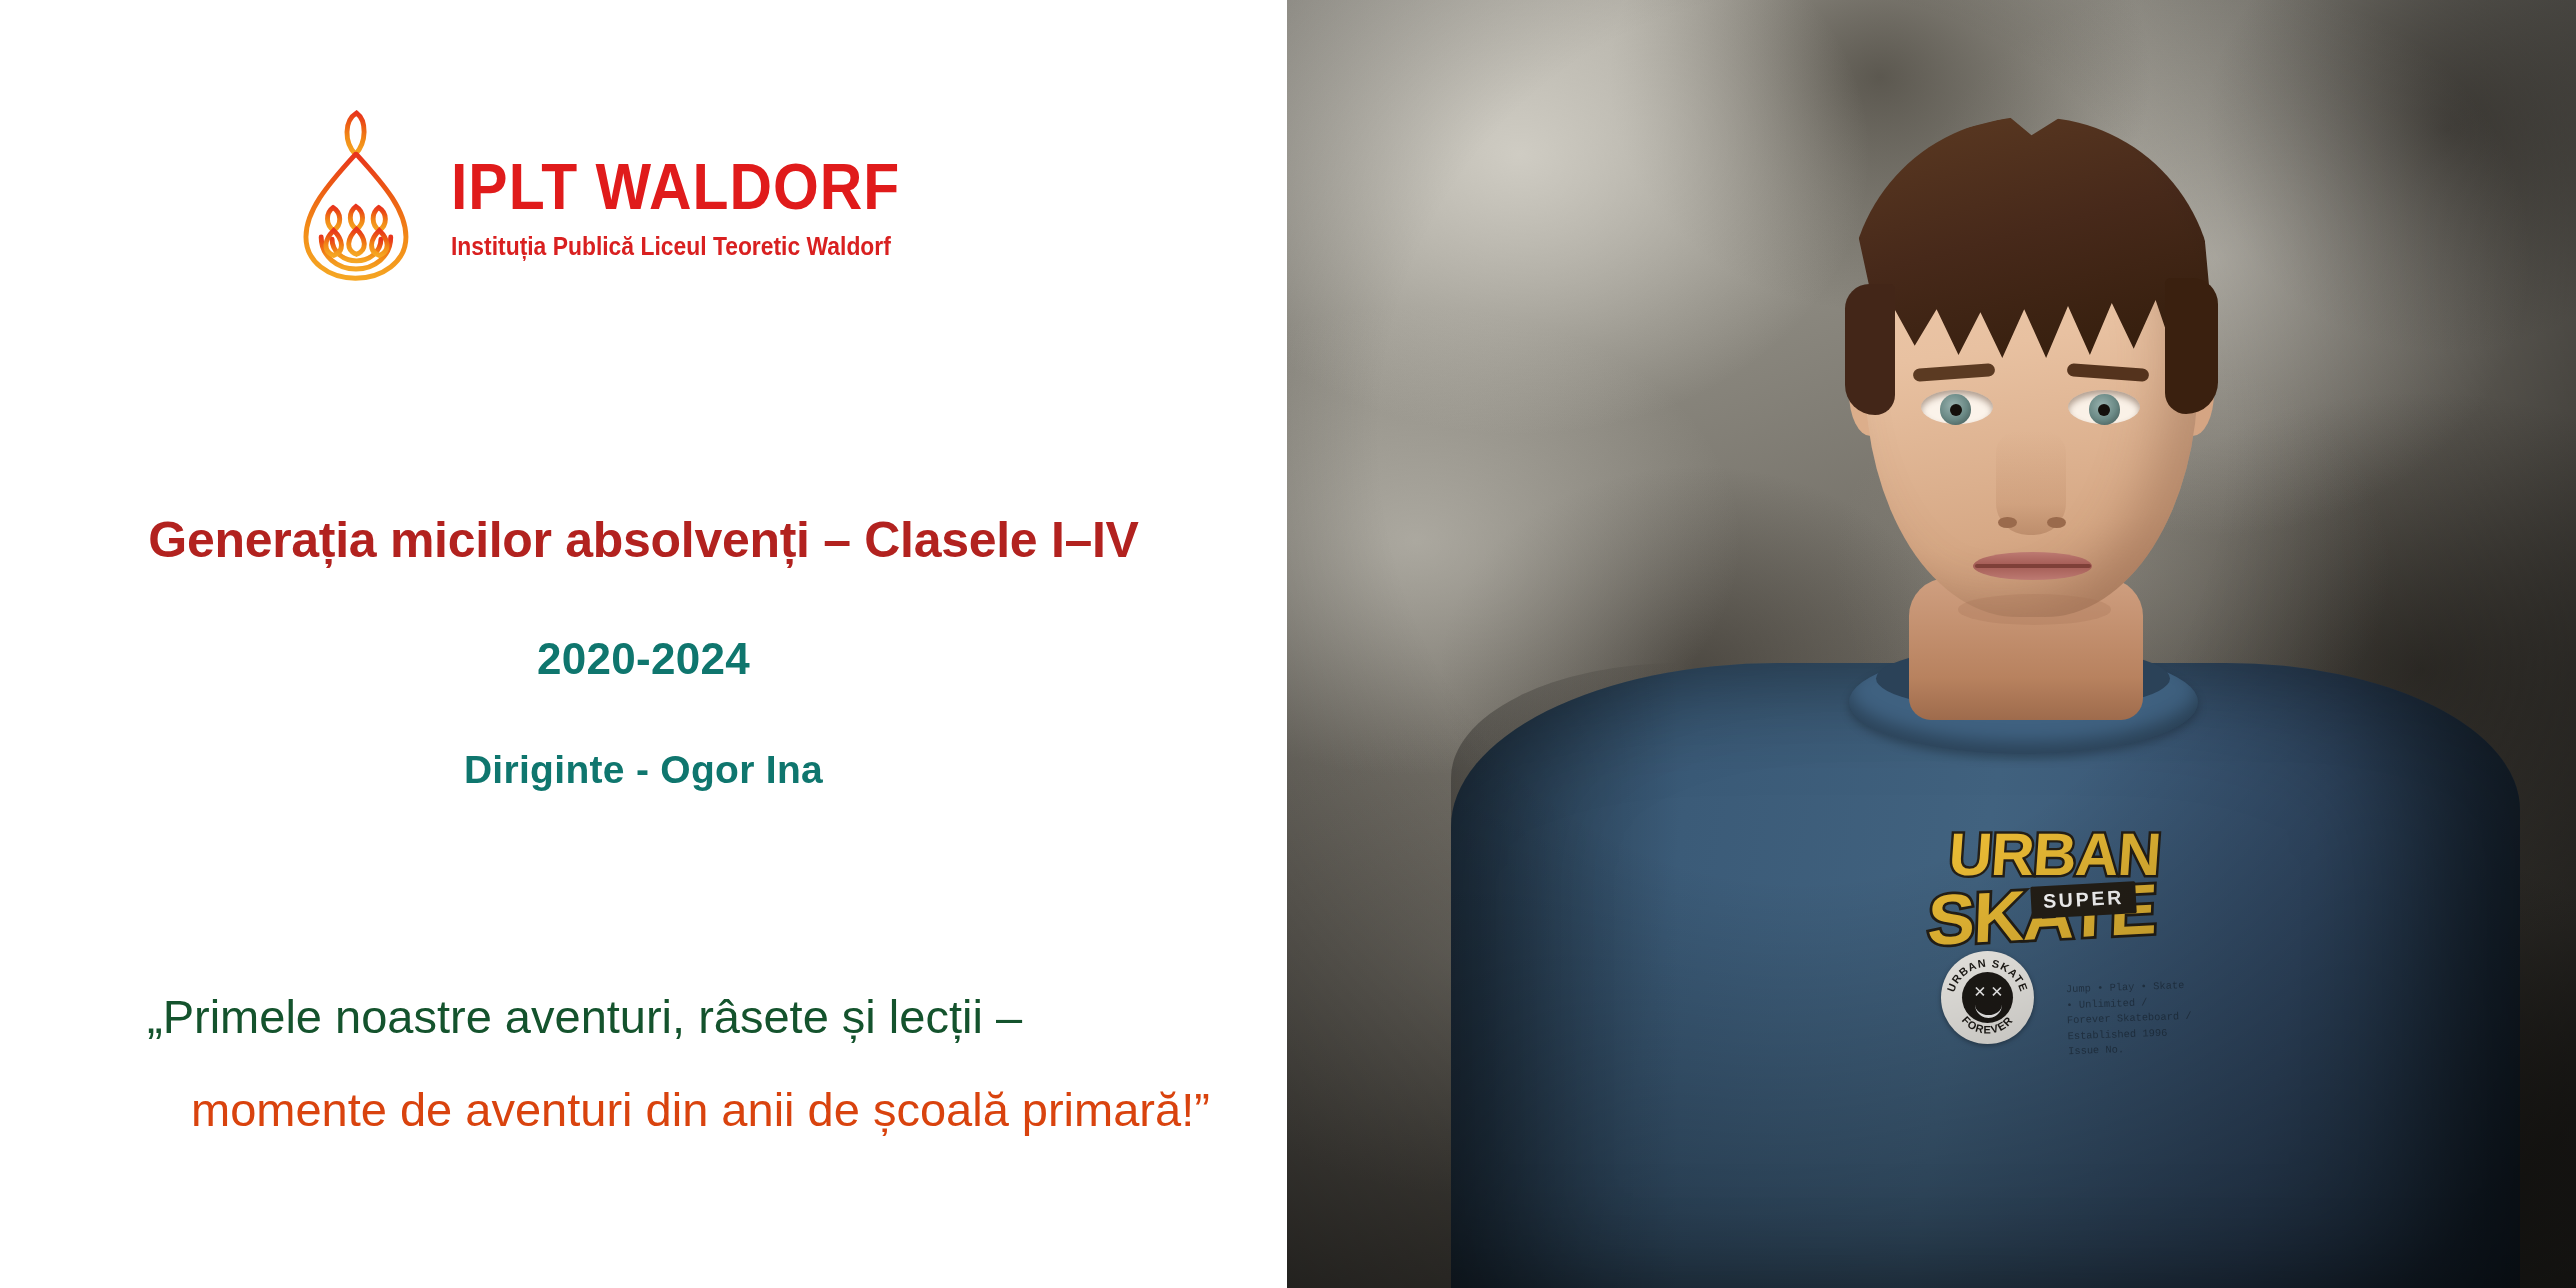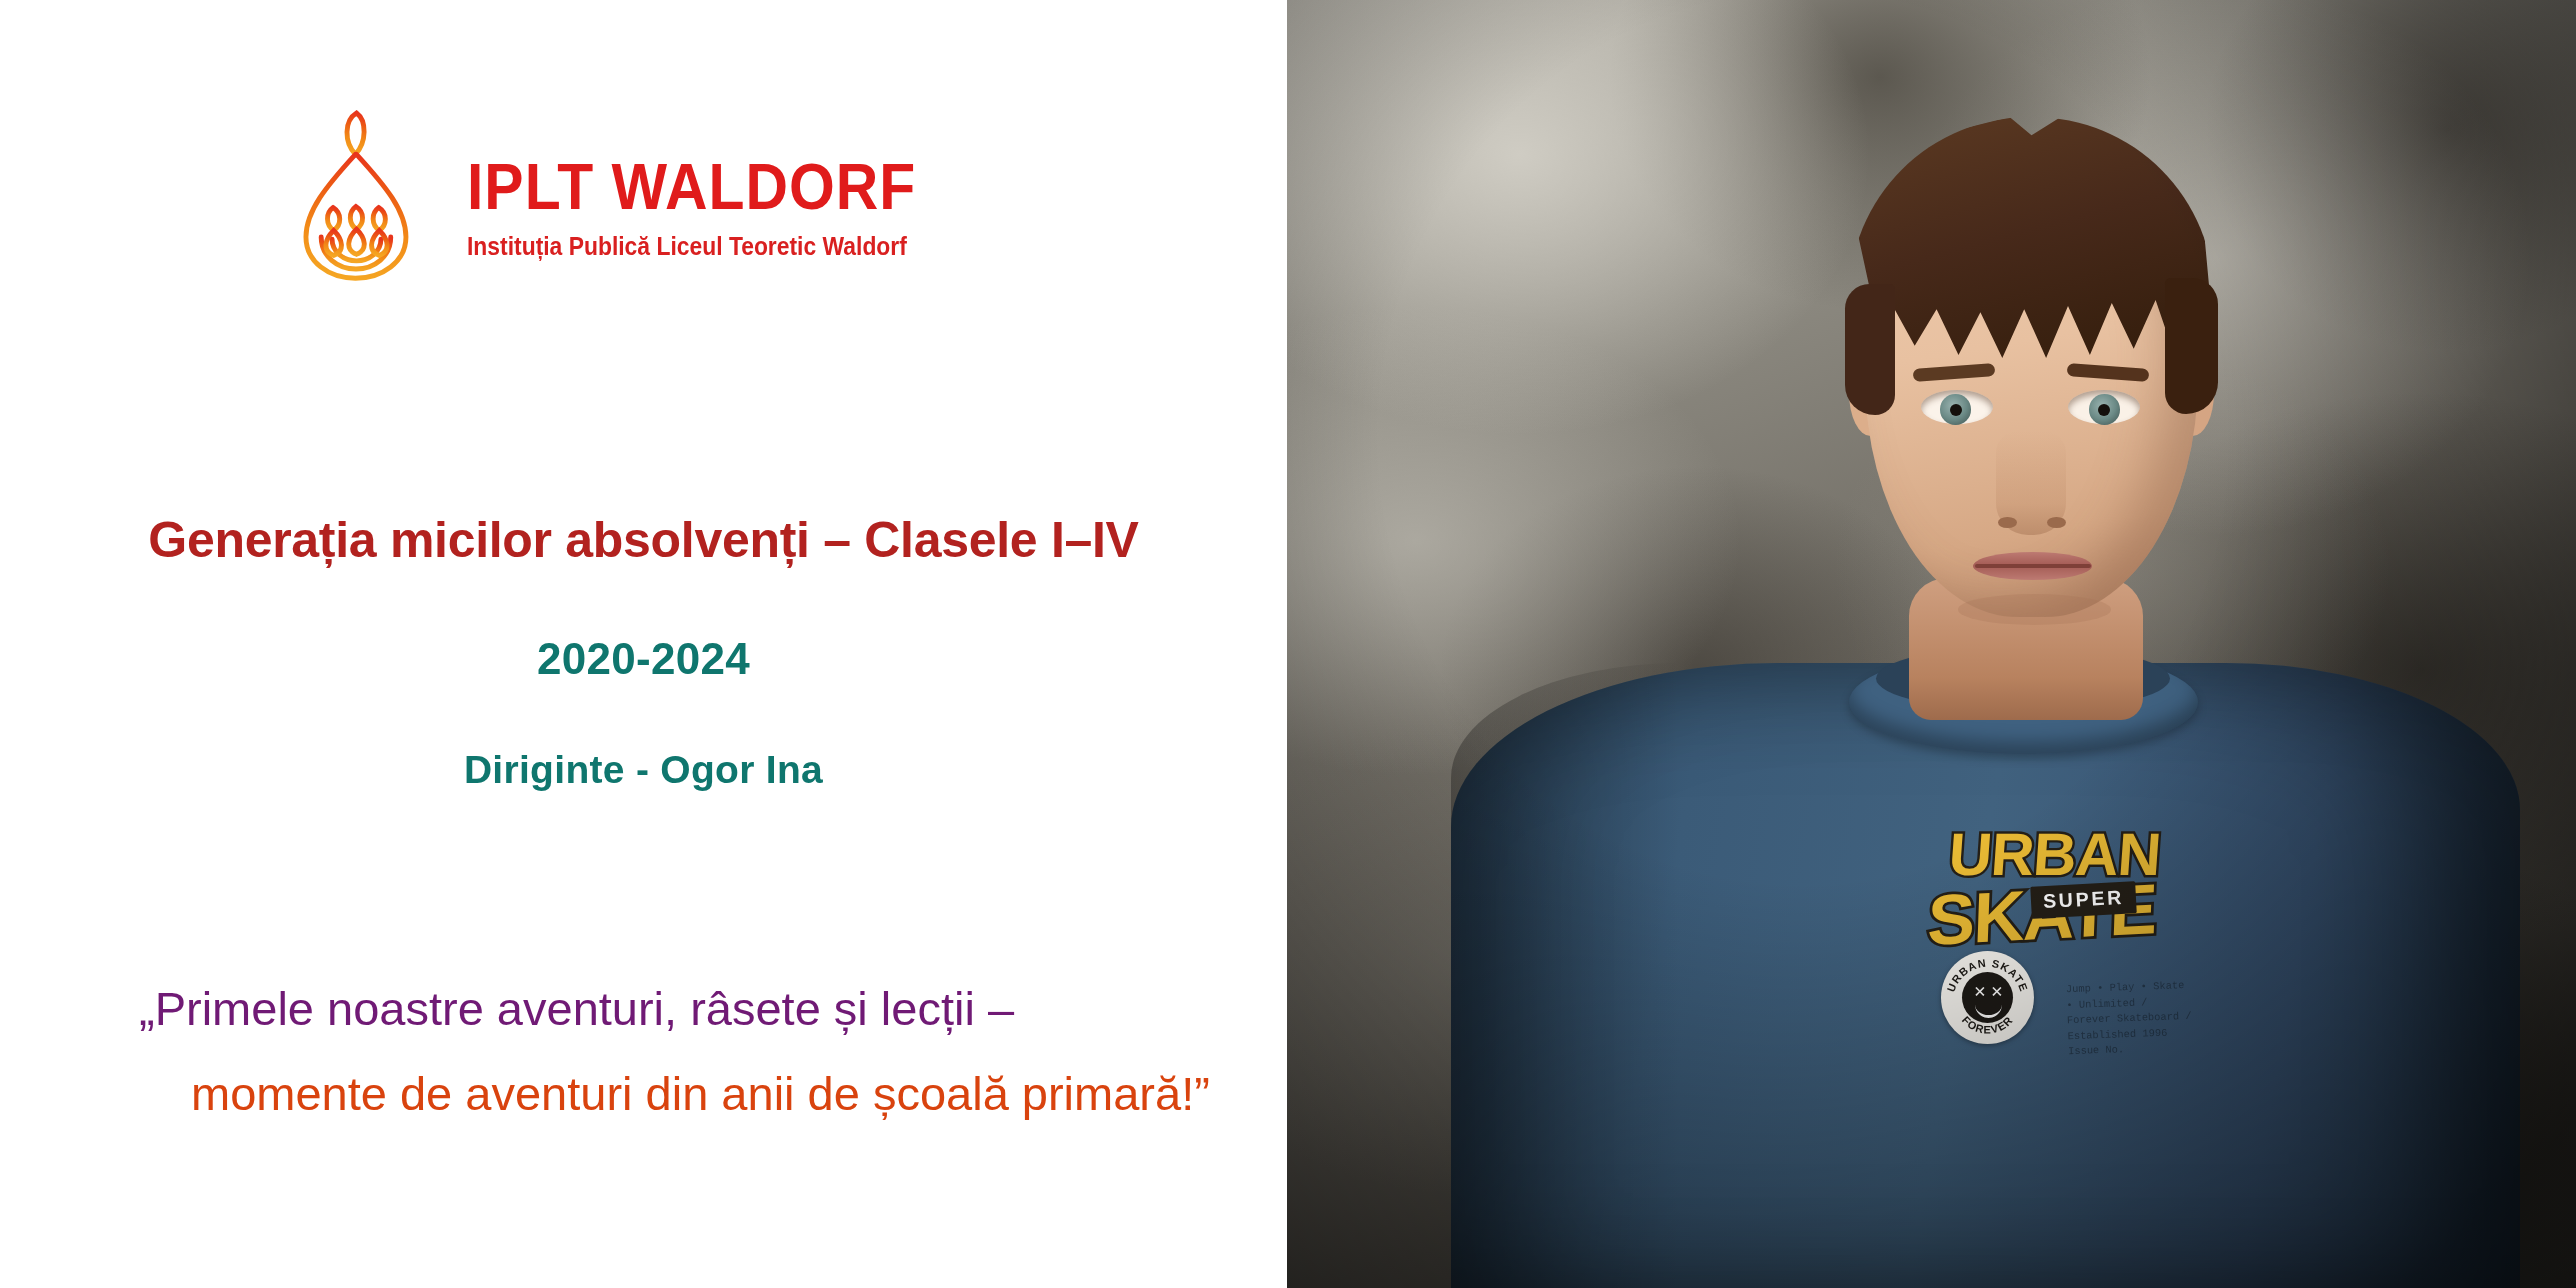--- a/index.html
+++ b/index.html
@@ -15,21 +15,21 @@
   .left-panel{
     position:relative;
     width:1287px;height:1288px;
     background:#ffffff;
     flex:0 0 1287px;
   }
 
   
   .logo-lockup{
     position:absolute;left:294px;top:104px;
-    display:flex;align-items:center;gap:48px;
+    display:flex;align-items:center;gap:32px;
   }
   .logo-mark{width:125px;height:180px;flex:0 0 125px;}
   .logo-words{display:flex;flex-direction:column;justify-content:center;padding-top:25px;}
   .logo-title{
     font-size:64px;line-height:1.0;font-weight:bold;
     color:#E01B1B;letter-spacing:1.1px;
     font-family:"Liberation Sans Narrow","Liberation Sans",sans-serif;
     transform:scaleX(0.92);transform-origin:left center;
     white-space:nowrap;
   }
@@ -57,22 +57,22 @@
   .teacher{
     font-size:39px;font-weight:bold;color:#0f766e;
     margin:0;padding-top:48px;letter-spacing:0.3px;
   }
 
   
   .quote-block{
     position:absolute;left:0;top:971px;width:1287px;
   }
   .quote-line-1{
-    font-size:47px;color:#701a75;font-weight:normal;
-    margin:8px;padding-left:131px;line-height:1.28;
+    font-size:47px;color:#14532d;font-weight:normal;
+    margin:16px;padding-left:131px;line-height:1.28;
   }
   .quote-line-2{
     font-size:47px;color:#D9430E;font-weight:normal;
     margin:0;padding-left:191px;line-height:1.28;padding-top:16.4px;
   }
 
   
   .photo{
     position:relative;
     width:1289px;height:1288px;flex:0 0 1289px;

